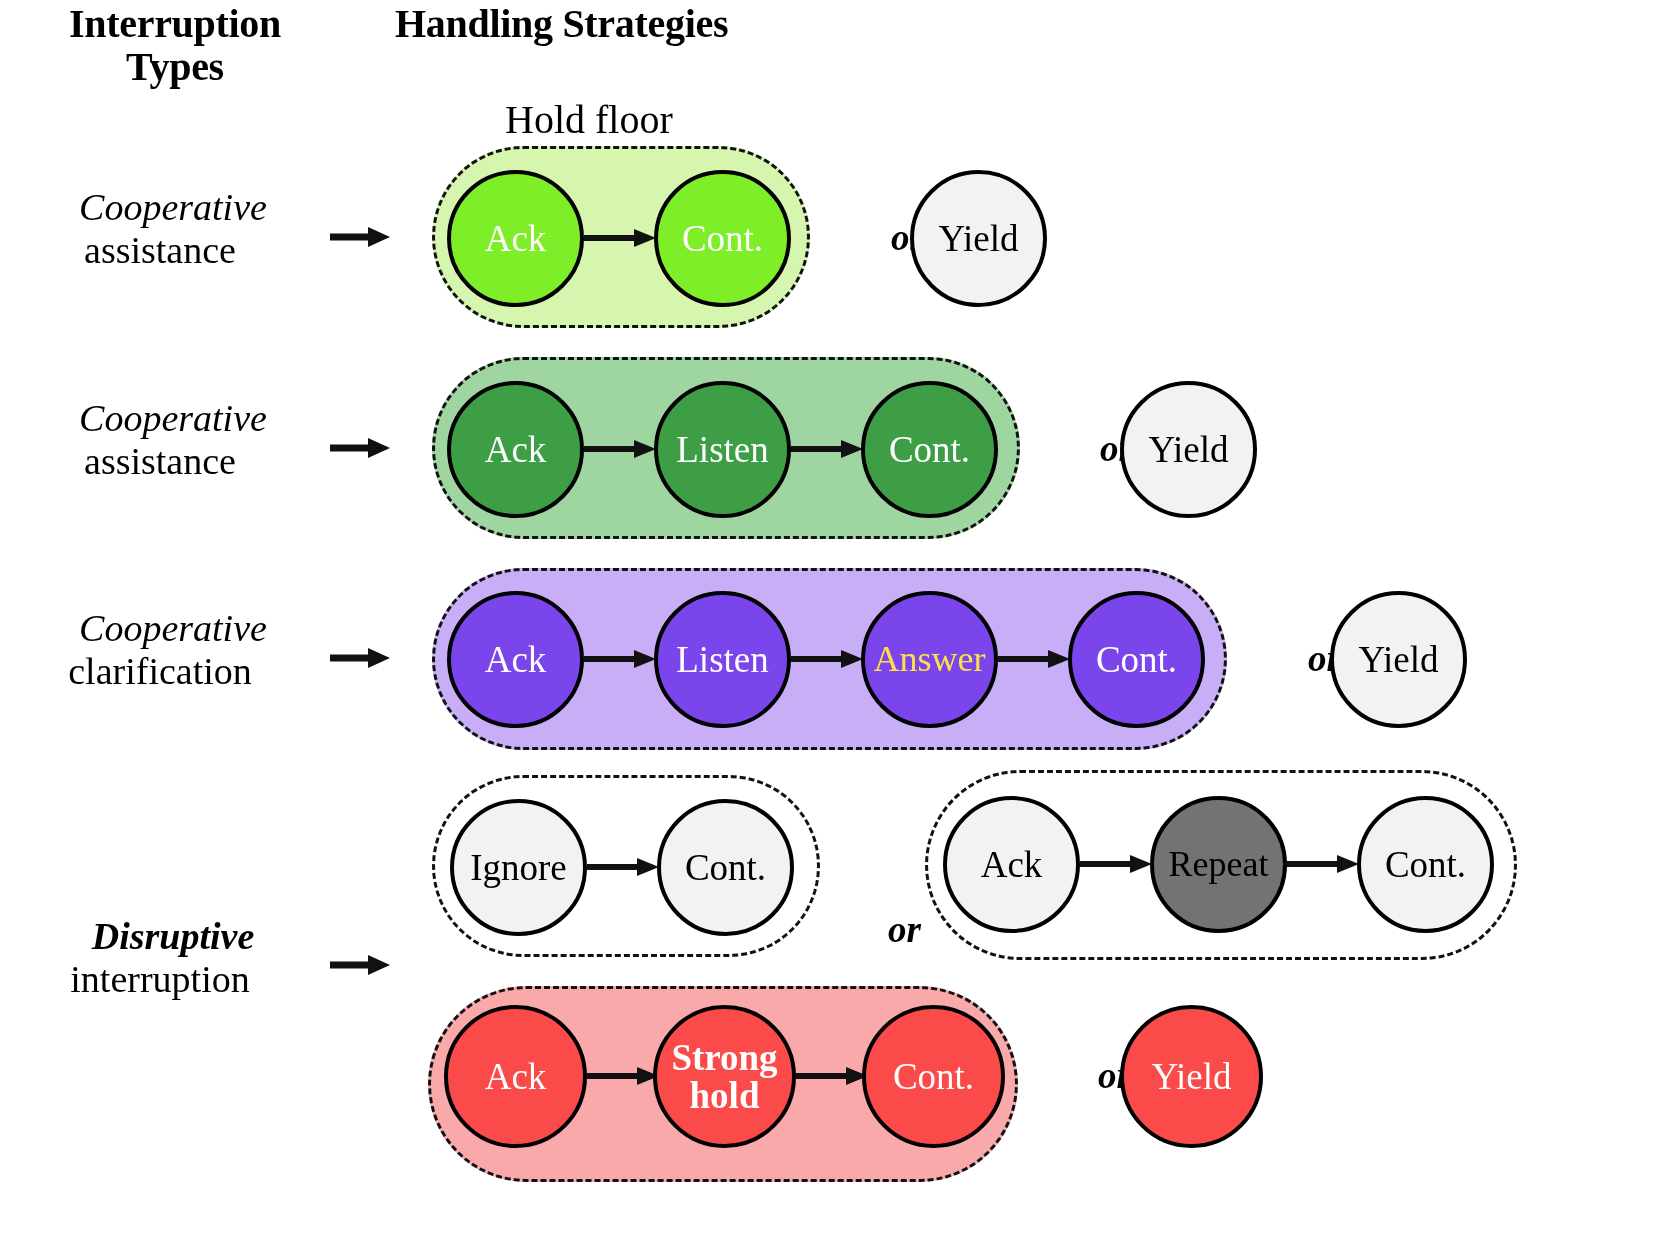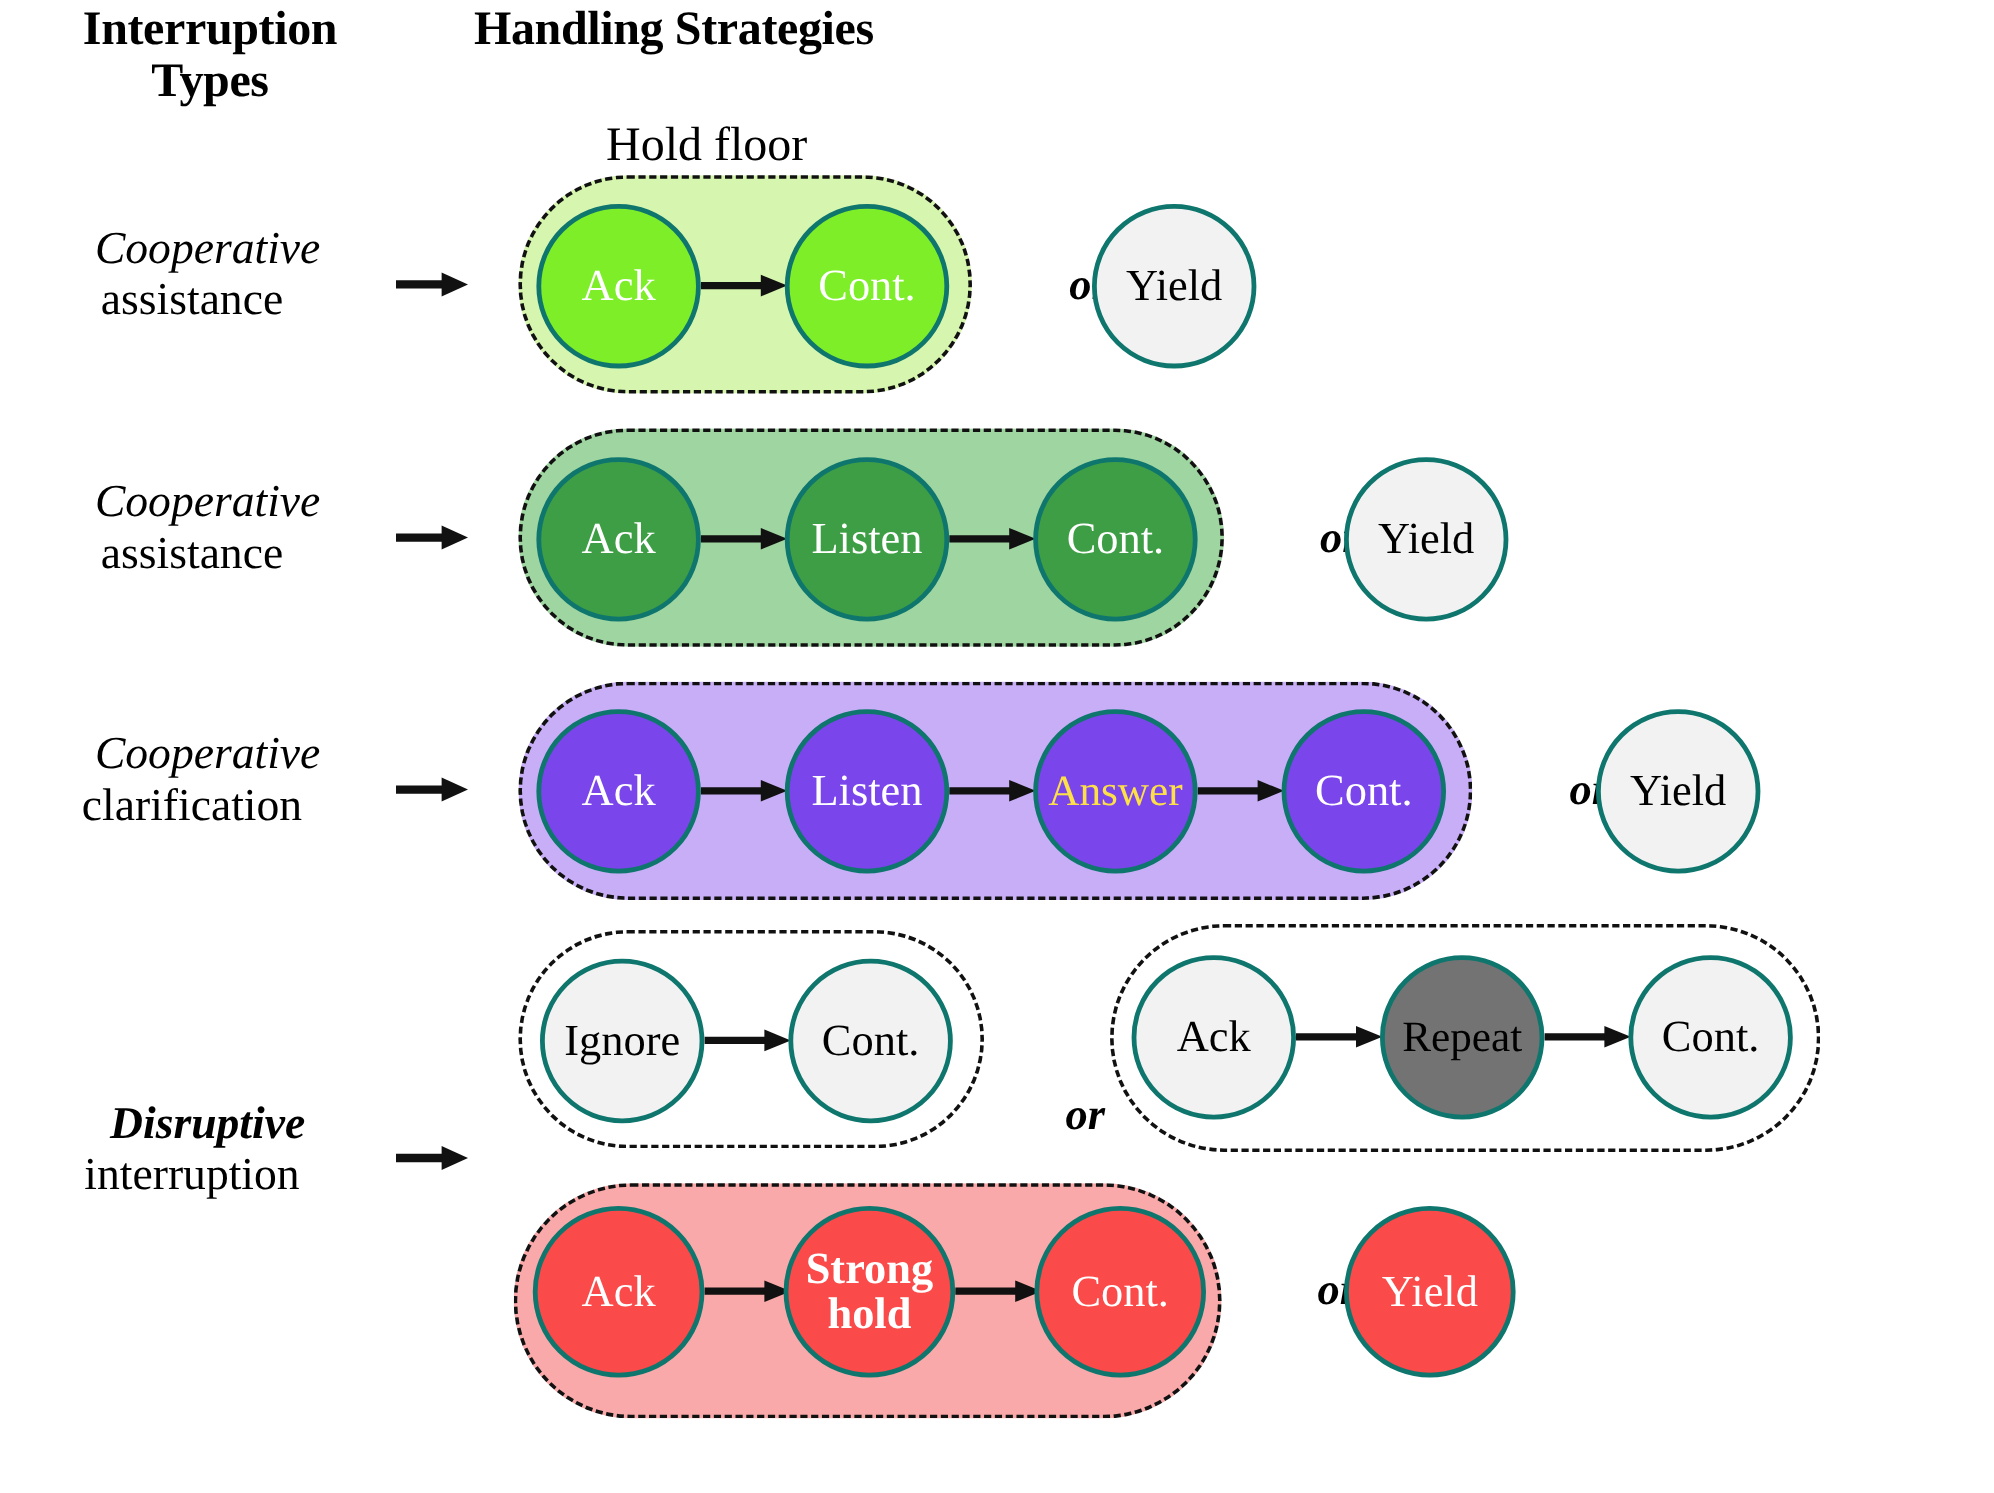--- a/index.html
+++ b/index.html
@@ -31,21 +31,21 @@
   .lblarrow{position:absolute;width:62px;height:30px;}
 
   
   .capsule{
     position:absolute;border:3px dashed #111;border-radius:999px;
     box-sizing:border-box;
   }
 
   
   .node{
-    position:absolute;border:4px solid #0f766e;border-radius:50%;
+    position:absolute;border:4px solid #000000;border-radius:50%;
     box-sizing:border-box;display:flex;align-items:center;
     justify-content:center;text-align:right;line-height:1.02;
     font-size:37px;
   }
   .node.small{font-size:36px;}
   .node.two-line{line-height:1.02;font-weight:bold;}
 
   
   .conn{position:absolute;height:26px;}
 

